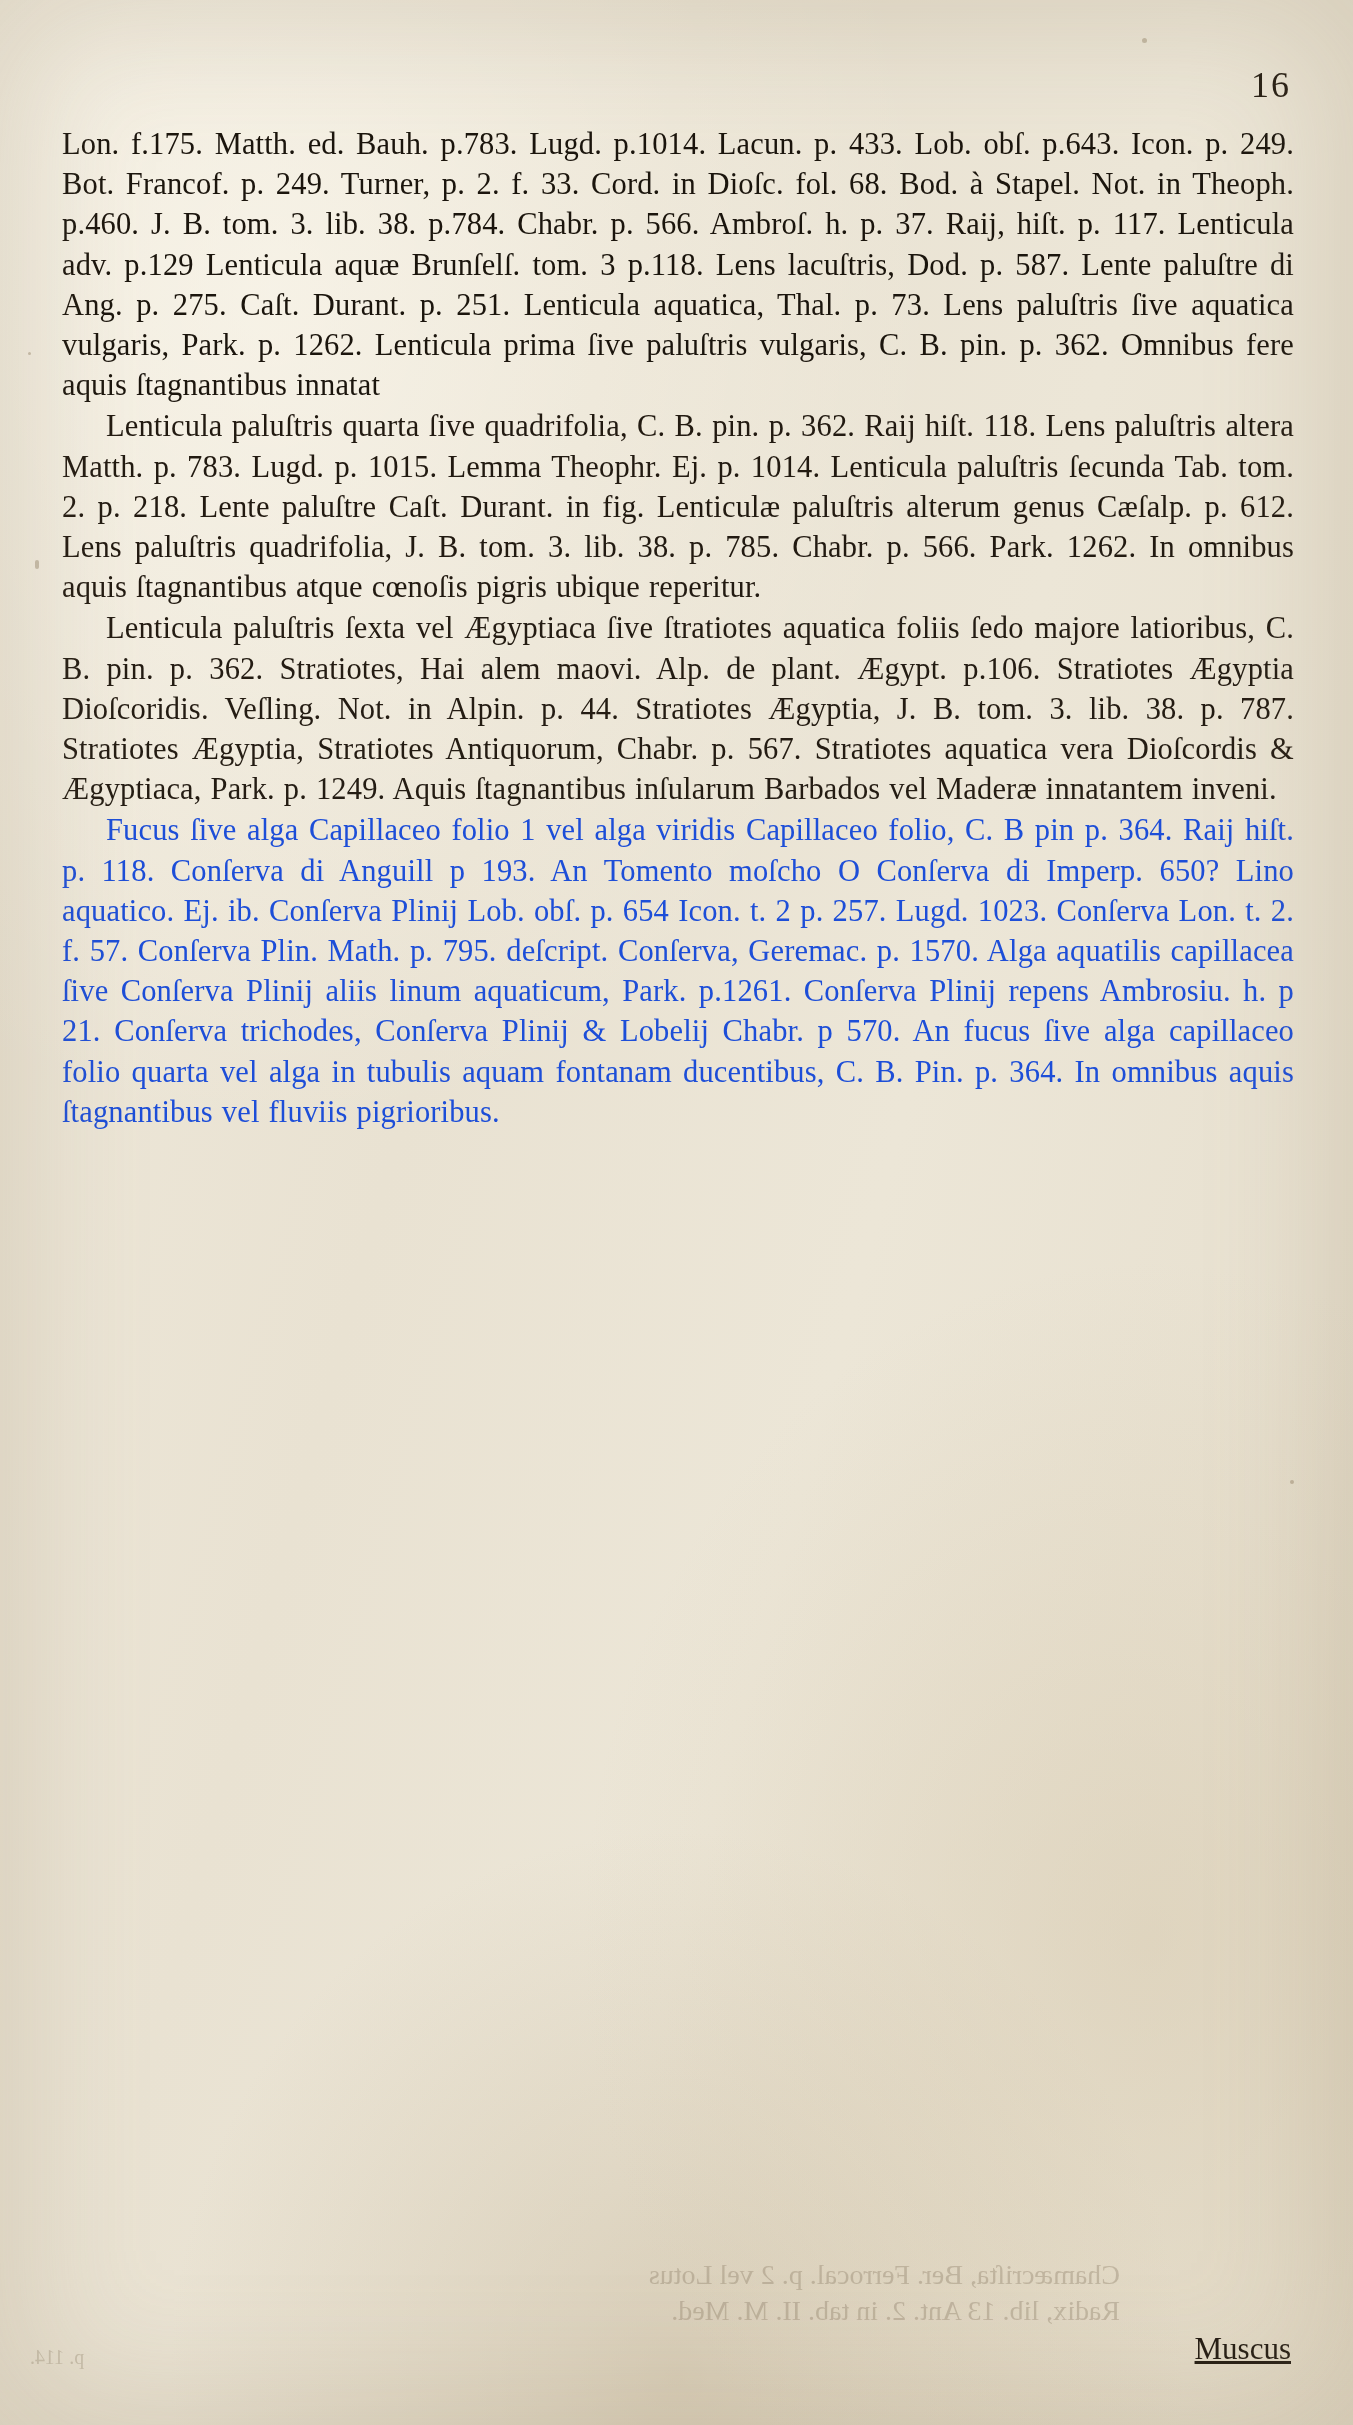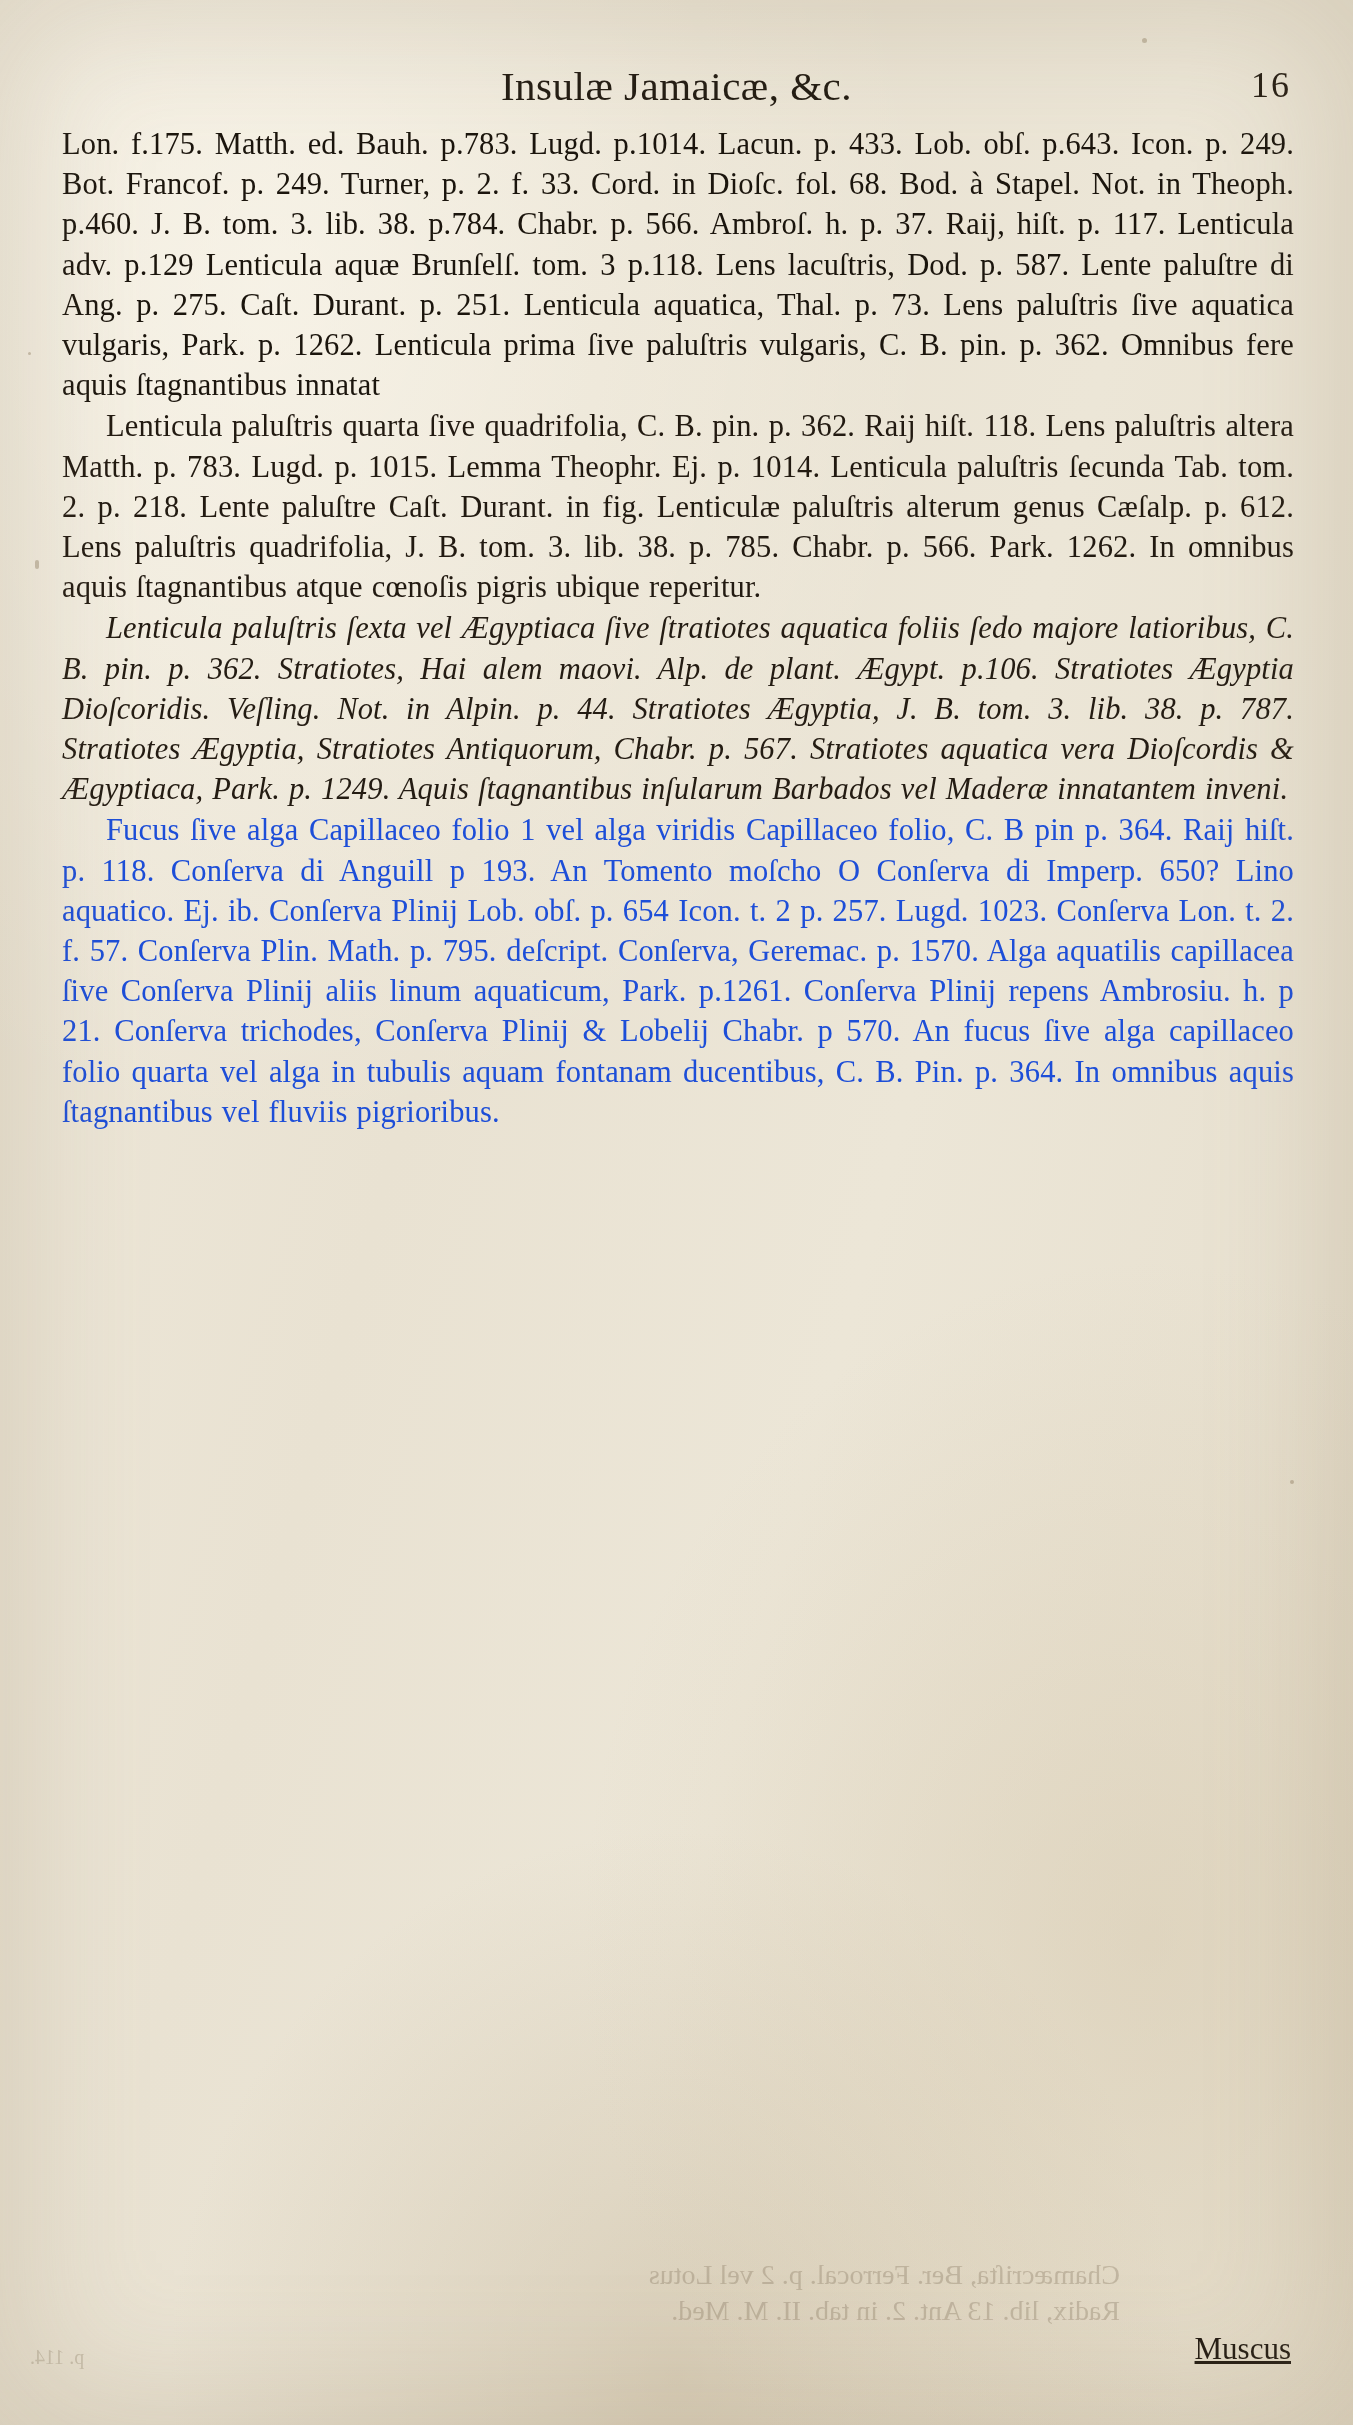--- a/index.html
+++ b/index.html
@@ -83,21 +83,21 @@
   }
   .para.indent {
     text-indent: 44px;
   }
   .para + .para {
     margin-top: 1px;
   }
   
   .p1 { color: #1b150d; }
   .p2 { color: #221a11; }
-  .p3 { color: #241c13; font-style: italic; }
+  .p3 { color: #241c13; }
   .p4 { color: #1d4ed8; }
 
   
   .catchword {
     position: absolute;
     right: 62px;
     bottom: 58px;
     font-size: 31px;
     color: #231b12;
     text-decoration: underline;
@@ -134,23 +134,20 @@
     pointer-events: none;
   }
 </style>
 </head>
 <body>
 
 <div class="paper"></div>
 
 <div class="page">
 
-  <div class="header">
-    <div class="header-title">Insulæ Jamaicæ, &amp;c.</div>
-  </div>
   <div class="folio">16</div>
 
   <div class="body-block">
     <p class="para p1">Lon. f.175. Matth. ed. Bauh. p.783. Lugd. p.1014. Lacun. p. 433. Lob. obſ. p.643. Icon. p. 249. Bot. Francof. p. 249. Turner, p. 2. f. 33. Cord. in Dioſc. fol. 68. Bod. à Stapel. Not. in Theoph. p.460. J. B. tom. 3. lib. 38. p.784. Chabr. p. 566. Ambroſ. h. p. 37. Raij, hiſt. p. 117. Lenticula adv. p.129 Lenticula aquæ Brunſelſ. tom. 3 p.118. Lens lacuſtris, Dod. p. 587. Lente paluſtre di Ang. p. 275. Caſt. Durant. p. 251. Lenticula aquatica, Thal. p. 73. Lens paluſtris ſive aquatica vulgaris, Park. p. 1262. Lenticula prima ſive paluſtris vulgaris, C. B. pin. p. 362. Omnibus fere aquis ſtagnantibus innatat</p>
     <p class="para p2 indent">Lenticula paluſtris quarta ſive quadrifolia, C. B. pin. p. 362. Raij hiſt. 118. Lens paluſtris altera Matth. p. 783. Lugd. p. 1015. Lemma Theophr. Ej. p. 1014. Lenticula paluſtris ſecunda Tab. tom. 2. p. 218. Lente paluſtre Caſt. Durant. in fig. Lenticulæ paluſtris alterum genus Cæſalp. p. 612. Lens paluſtris quadrifolia, J. B. tom. 3. lib. 38. p. 785. Chabr. p. 566. Park. 1262. In omnibus aquis ſtagnantibus atque cœnoſis pigris ubique reperitur.</p>
     <p class="para p3 indent">Lenticula paluſtris ſexta vel Ægyptiaca ſive ſtratiotes aquatica foliis ſedo majore latioribus, C. B. pin. p. 362. Stratiotes, Hai alem maovi. Alp. de plant. Ægypt. p.106. Stratiotes Ægyptia Dioſcoridis. Veſling. Not. in Alpin. p. 44. Stratiotes Ægyptia, J. B. tom. 3. lib. 38. p. 787. Stratiotes Ægyptia, Stratiotes Antiquorum, Chabr. p. 567. Stratiotes aquatica vera Dioſcordis &amp; Ægyptiaca, Park. p. 1249. Aquis ſtagnantibus inſularum Barbados vel Maderæ innatantem inveni.</p>
     <p class="para p4 indent">Fucus ſive alga Capillaceo folio 1 vel alga viridis Capillaceo folio, C. B pin p. 364. Raij hiſt. p. 118. Conſerva di Anguill p 193. An Tomento moſcho O Conſerva di Imperp. 650? Lino aquatico. Ej. ib. Conſerva Plinij Lob. obſ. p. 654 Icon. t. 2 p. 257. Lugd. 1023. Conſerva Lon. t. 2. f. 57. Conſerva Plin. Math. p. 795. deſcript. Conſerva, Geremac. p. 1570. Alga aquatilis capillacea ſive Conſerva Plinij aliis linum aquaticum, Park. p.1261. Conſerva Plinij repens Ambrosiu. h. p 21. Conſerva trichodes, Conſerva Plinij &amp; Lobelij Chabr. p 570. An fucus ſive alga capillaceo folio quarta vel alga in tubulis aquam fontanam ducentibus, C. B. Pin. p. 364. In omnibus aquis ſtagnantibus vel fluviis pigrioribus.</p>
   </div>
 
   <div class="showthrough"><span>Chamæcriſta, Ber. Ferrocal. p. 2 vel Lotus</span>

